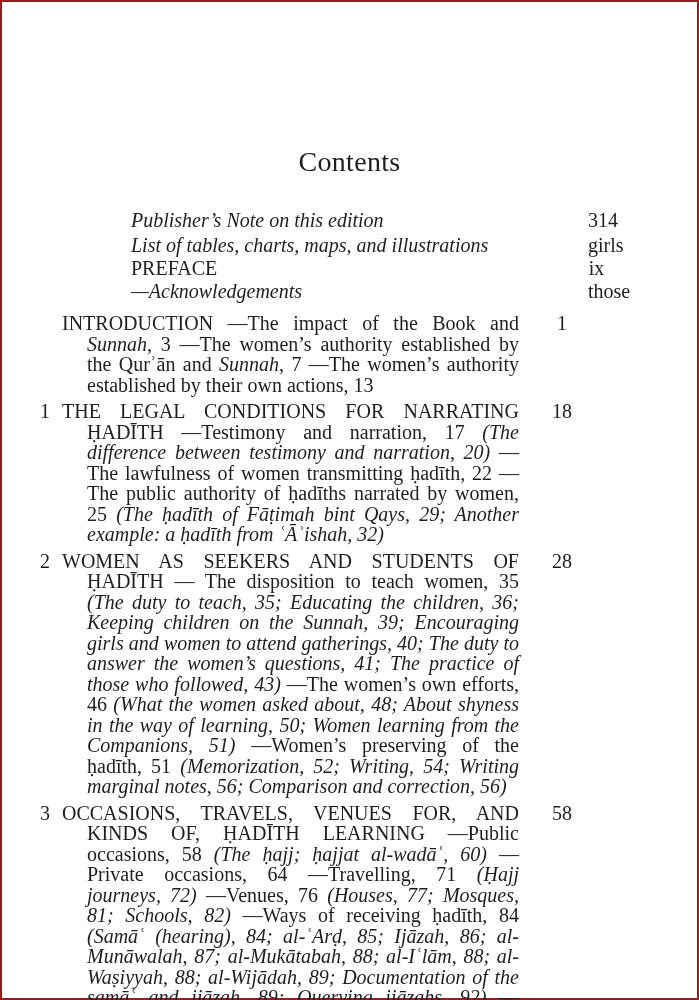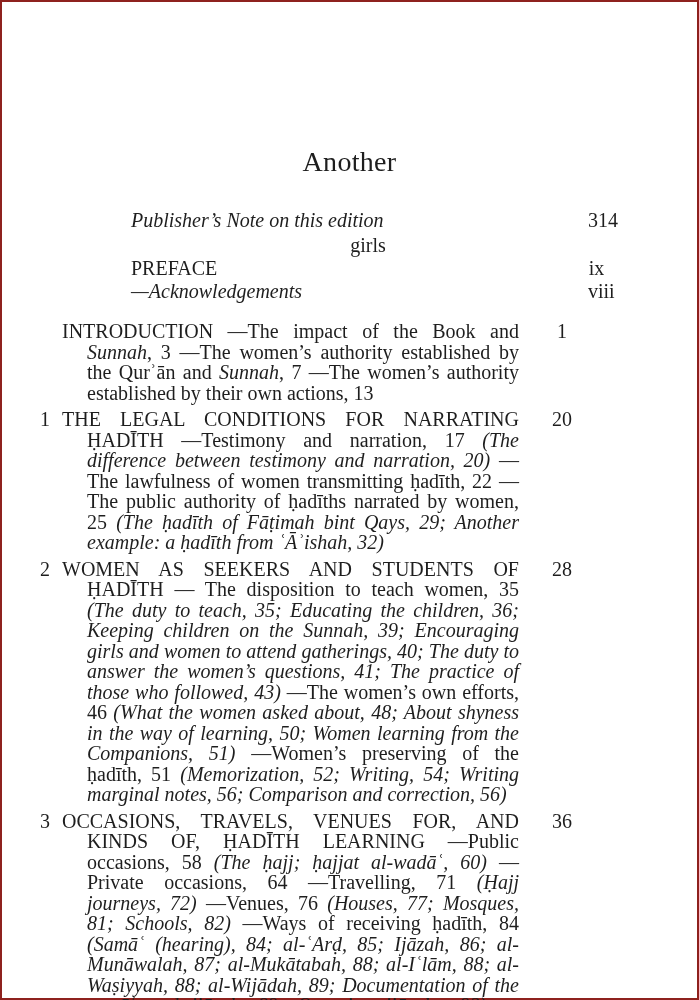--- a/index.html
+++ b/index.html
@@ -37,72 +37,73 @@
   .entry .para {
     text-align: justify;
     padding-left: 25px;
     text-indent: -25px;
   }
   .pg { flex: 1 1 auto; text-align: center; white-space: nowrap; }
   .it, .ital { font-style: italic; }
   .fm-pub      { margin-bottom: 4px; }
   .fm-list     { margin-bottom: 3px; }
   .fm-preface  { margin-bottom: 2px; }
-  .fm-ack      { margin-bottom: 20px; }
+  .fm-ack      { margin-bottom: 12px; }
   .entry       { margin-bottom: 6px; padding-left: 24px; }
 </style>
 </head>
 <body>
 
 <div class="frame" style="border-color: rgb(142, 33, 30);"></div>
 
-<div class="title">Another</div>
+<div class="title">Contents</div>
 
 <div class="toc">
 
   <div class="row fm-pub">
     <span class="num"></span>
     <span class="para ital">Publisher’s Note on this edition</span>
     <span class="pg">314</span>
   </div>
 
   <div class="row fm-list">
     <span class="num"></span>
+    <span class="para ital">List of tables, charts, maps, and illustrations</span>
     <span class="pg">girls</span>
   </div>
 
   <div class="row fm-preface">
     <span class="num"></span>
     <span class="para">PREFACE</span>
     <span class="pg">ix</span>
   </div>
 
   <div class="row fm-ack">
     <span class="num"></span>
     <span class="para ital">—Acknowledgements</span>
-    <span class="pg">viii</span>
+    <span class="pg">those</span>
   </div>
 
   <div class="row entry">
     <span class="num"></span>
     <span class="para"><span>INTRODUCTION —The impact of the Book and </span><span class="it">Sunnah</span><span>, 3 —The women’s authority established by the Qurʾān and </span><span class="it">Sunnah</span><span>, 7 —The women’s authority established by their own actions, 13</span></span>
     <span class="pg">1</span>
   </div>
 
   <div class="row entry">
     <span class="num">1</span>
     <span class="para"><span>THE LEGAL CONDITIONS FOR NARRATING ḤADĪTH —Testimony and narration, 17 </span><span class="it">(The difference between testimony and narration, 20)</span><span> —The lawfulness of women transmitting ḥadīth, 22 —The public authority of ḥadīths narrated by women, 25 </span><span class="it">(The ḥadīth of Fāṭimah bint Qays, 29; Another example: a ḥadīth from ʿĀʾishah, 32)</span></span>
-    <span class="pg">20</span>
+    <span class="pg">18</span>
   </div>
 
   <div class="row entry">
     <span class="num">2</span>
     <span class="para"><span>WOMEN AS SEEKERS AND STUDENTS OF ḤADĪTH — The disposition to teach women, 35 </span><span class="it">(The duty to teach, 35; Educating the children, 36; Keeping children on the Sunnah, 39; Encouraging girls and women to attend gatherings, 40; The duty to answer the women’s questions, 41; The practice of those who followed, 43)</span><span> —The women’s own efforts, 46 </span><span class="it">(What the women asked about, 48; About shyness in the way of learning, 50; Women learning from the Companions, 51)</span><span> —Women’s preserving of the ḥadīth, 51 </span><span class="it">(Memorization, 52; Writing, 54; Writing marginal notes, 56; Comparison and correction, 56)</span></span>
     <span class="pg">28</span>
   </div>
 
   <div class="row entry">
     <span class="num">3</span>
     <span class="para"><span>OCCASIONS, TRAVELS, VENUES FOR, AND KINDS OF, ḤADĪTH LEARNING —Public occasions, 58 </span><span class="it">(The ḥajj; ḥajjat al-wadāʿ, 60)</span><span> —Private occasions, 64 —Travelling, 71 </span><span class="it">(Ḥajj journeys, 72)</span><span> —Venues, 76 </span><span class="it">(Houses, 77; Mosques, 81; Schools, 82)</span><span> —Ways of receiving ḥadīth, 84 </span><span class="it">(Samāʿ (hearing), 84; al-ʿArḍ, 85; Ijāzah, 86; al-Munāwalah, 87; al-Mukātabah, 88; al-Iʿlām, 88; al-Waṣiyyah, 88; al-Wijādah, 89; Documentation of the samāʿ and ijāzah, 89; Querying ijāzahs, 92)</span><span> —Fāṭimah bint Saʿd al-Khayr (?525–600), 93</span></span>
-    <span class="pg">36</span>
+    <span class="pg">58</span>
   </div>
 
 </div>
 
 </body></html>

